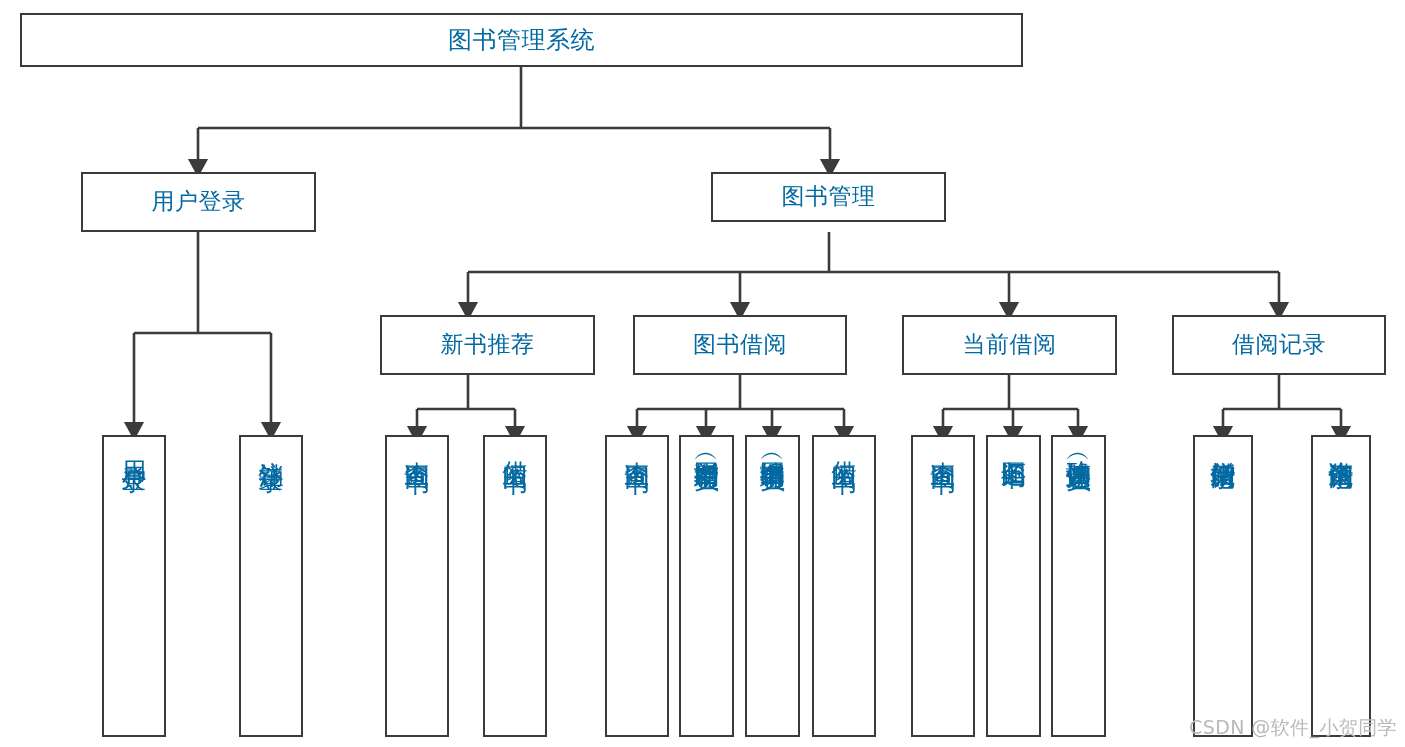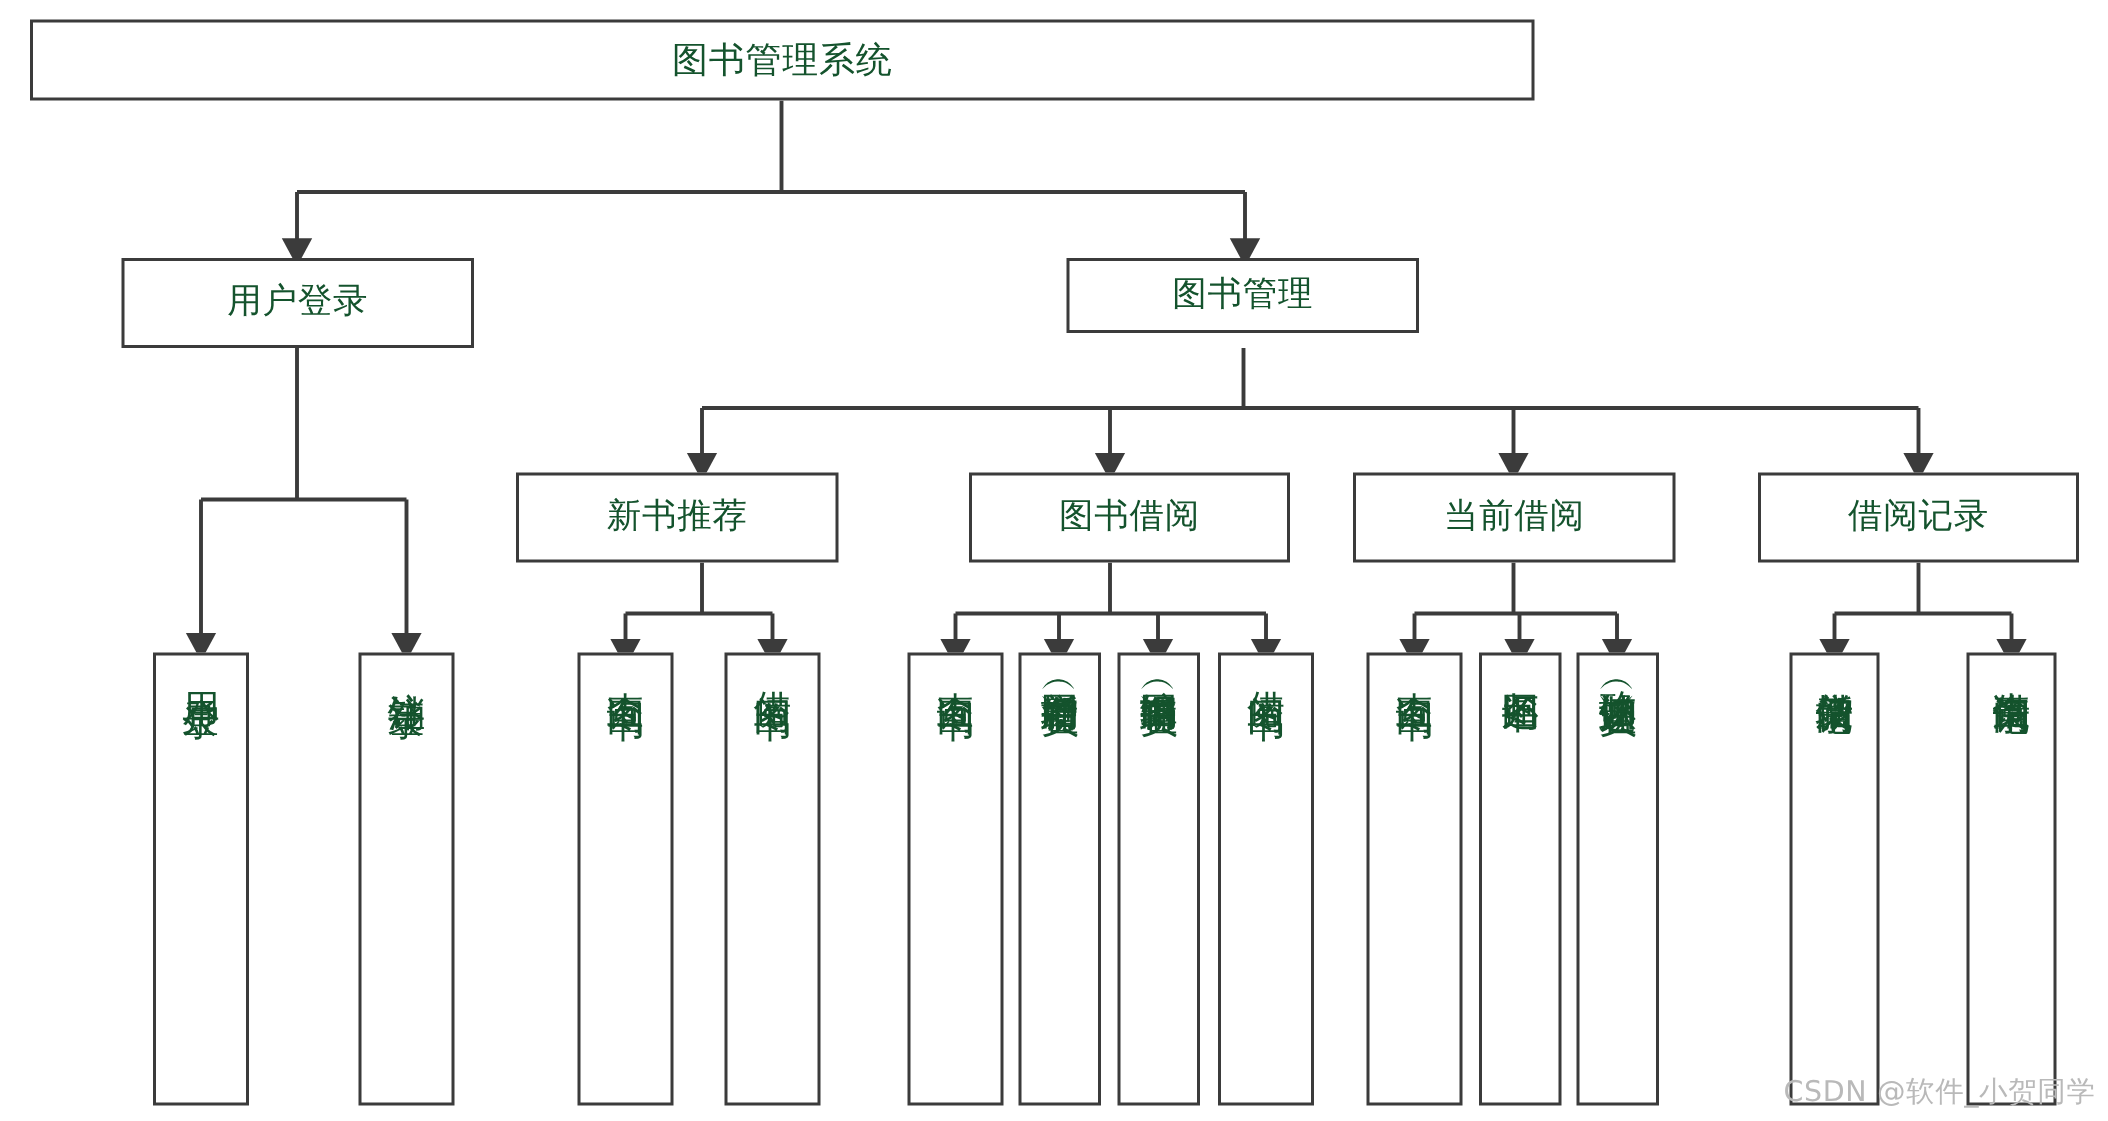--- a/index.html
+++ b/index.html
@@ -28,21 +28,21 @@
     position: absolute;
     box-sizing: border-box;
     background: #ffffff;
     border: 2.4px solid #3b3b3b;
     display: flex;
     align-items: center;
     justify-content: center;
     z-index: 2;
   }
   .node .label {
-    color: #14532d;
+    color: #0369a1;
     line-height: 1.02;
     text-align: left;
     white-space: pre;
   }
   .node.h .label {
     font-size: 23px;
     letter-spacing: 0.5px;
   }
   .node.v {
     align-items: flex-start;
@@ -134,24 +134,24 @@
     <span class="label">图书管理系统</span>
   </div>
 
   <div class="node h" style="left:81px; top:172px; width:235px; height:60px;">
     <span class="label">用户登录</span>
   </div>
   <div class="node h" style="left:711px; top:172px; width:235px; height:50px;">
     <span class="label">图书管理</span>
   </div>
 
-  <div class="node h" style="left:344px; top:315px; width:215px; height:60px;">
+  <div class="node h" style="left:380px; top:315px; width:215px; height:60px;">
     <span class="label">新书推荐</span>
   </div>
-  <div class="node h" style="left:633px; top:315px; width:214px; height:60px;margin-left:13px;">
+  <div class="node h" style="left:633px; top:315px; width:214px; height:60px;">
     <span class="label">图书借阅</span>
   </div>
   <div class="node h" style="left:1172px; top:315px; width:214px; height:60px;">
     <span class="label">借阅记录</span>
   </div>
   <div class="node h" style="left:902px; top:315px; width:215px; height:60px;">
     <span class="label">当前借阅</span>
   </div>
 
   <div class="node v" style="left:102px; top:435px; width:64px; height:302px;">

